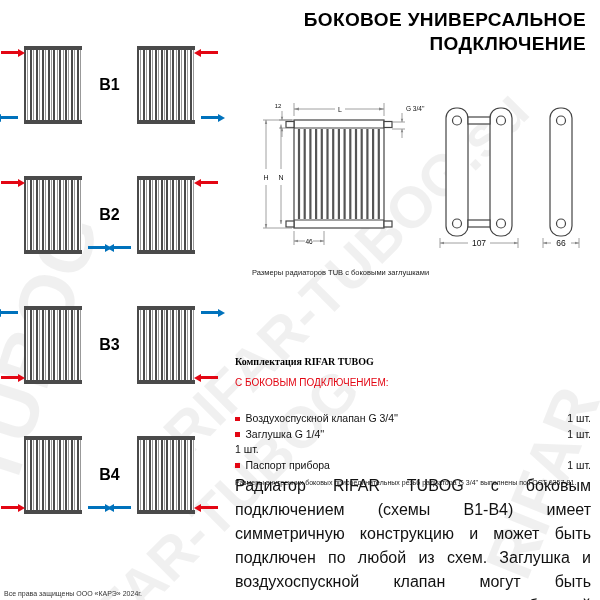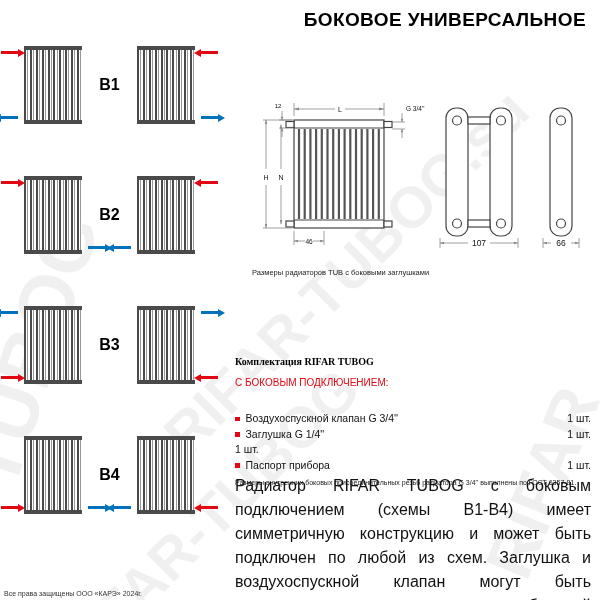--- a/index.html
+++ b/index.html
@@ -67,20 +67,21 @@
   <div class="wm wm1">TUBOG</div>
   <div class="wm wm2">RIFAR-TUBOG.su</div>
   <div class="wm wm3">RIFAR</div>
   <div class="wm wm4">RIFAR-TUBOG</div>
 </div>
 
 <div id="content">
 
   <div class="title">
     <div>БОКОВОЕ УНИВЕРСАЛЬНОЕ</div>
+    <div>ПОДКЛЮЧЕНИЕ</div>
   </div>
 
   <div id="schemes">
       <div class="scheme-row">
         <div class="rad-wrap">
           <div class="radiator"></div>
           <span class="arrow red tl arr-right"></span>
           <span class="arrow blue bl arr-left"></span>
         </div>
         <div class="scheme-label">В1</div>

